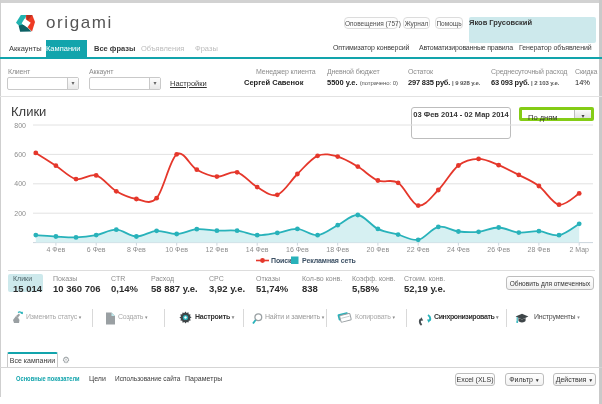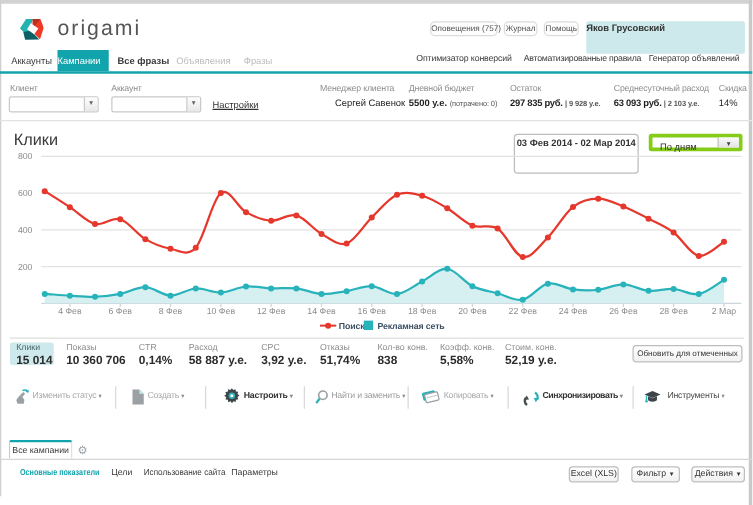--- a/index.html
+++ b/index.html
@@ -47,21 +47,21 @@
 <div class="selbox" style="left:7px;top:77px;width:72px">
     <div class="arr">▾</div>
   </div>
 <div class="abs lbl" style="left:89px;top:68px">Аккаунт</div>
 <div class="selbox" style="left:89px;top:77px;width:72px">
     <div class="arr">▾</div>
   </div>
 <div class="abs" style="left:170px;top:79px;font-size:7.5px;color:#333;text-decoration:underline">Настройки</div>
 
 <div class="abs lbl" style="left:256px;top:68px">Менеджер клиента</div>
-<div class="abs" style="left:268px;top:78px;font-size:7.5px;font-weight:normal;color:#222">Сергей Савенок</div>
+<div class="abs" style="left:244px;top:78px;font-size:7.5px;font-weight:bold;color:#222">Сергей Савенок</div>
 <div class="abs lbl" style="left:327px;top:68px">Дневной бюджет</div>
 <div class="abs" style="left:327px;top:78px;font-size:7.5px;font-weight:bold;color:#222;white-space:nowrap">5500 у.е. <span style="font-weight:normal;font-size:6px;color:#555;letter-spacing:-0.1px">(потрачено: 0)</span></div>
 <div class="abs lbl" style="left:408px;top:68px">Остаток</div>
 <div class="abs" style="left:408px;top:78px;font-size:7.5px;font-weight:bold;color:#222;letter-spacing:-0.2px;white-space:nowrap">297 835 руб. <span style="font-size:6px;color:#555;letter-spacing:-0.1px">| 9 928 у.е.</span></div>
 <div class="abs lbl" style="left:491px;top:68px">Среднесуточный расход</div>
 <div class="abs" style="left:491px;top:78px;font-size:7.5px;font-weight:bold;color:#222;letter-spacing:-0.2px;white-space:nowrap">63 093 руб. <span style="font-size:6px;color:#555;letter-spacing:-0.1px">| 2 103 у.е.</span></div>
 <div class="abs lbl" style="left:575px;top:68px">Скидка</div>
 <div class="abs" style="left:575px;top:78px;font-size:7.5px;font-weight:normal;color:#222">14%</div>
 <div class="abs" style="left:0;top:96px;width:602px;height:1px;background:#e2e2e2"></div>
 

